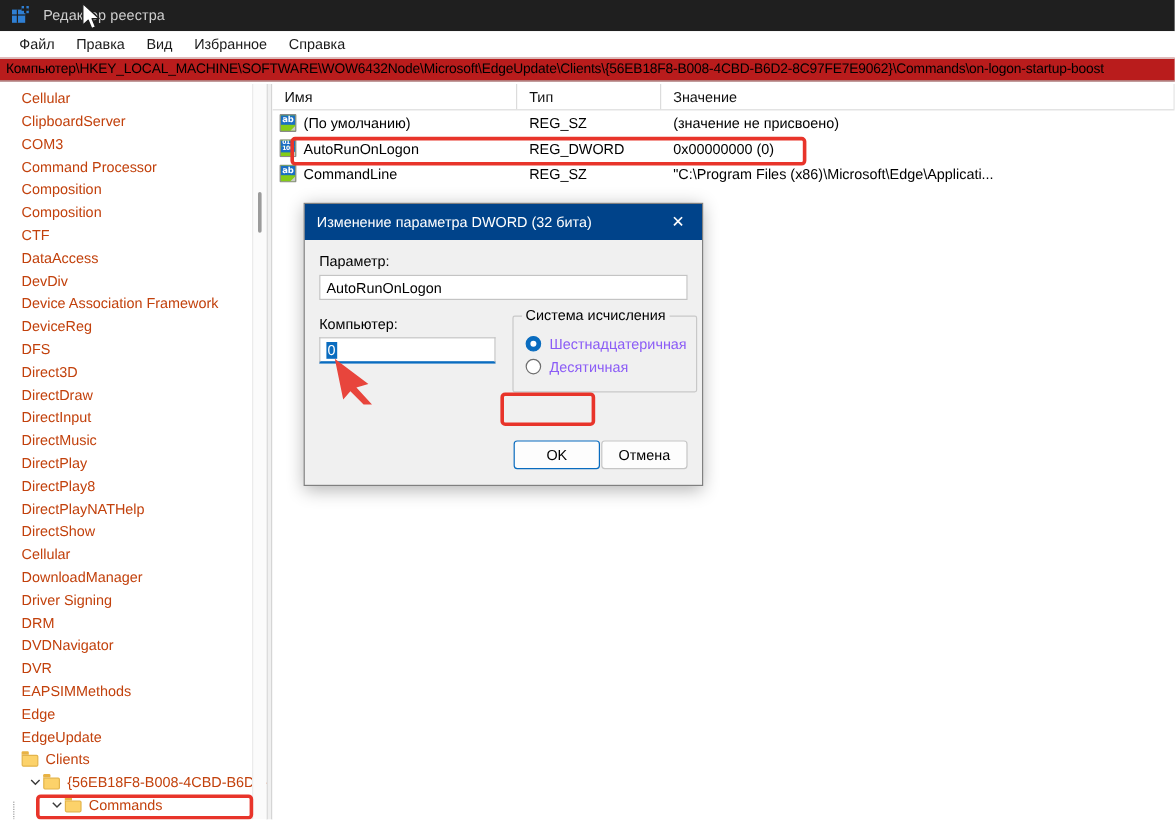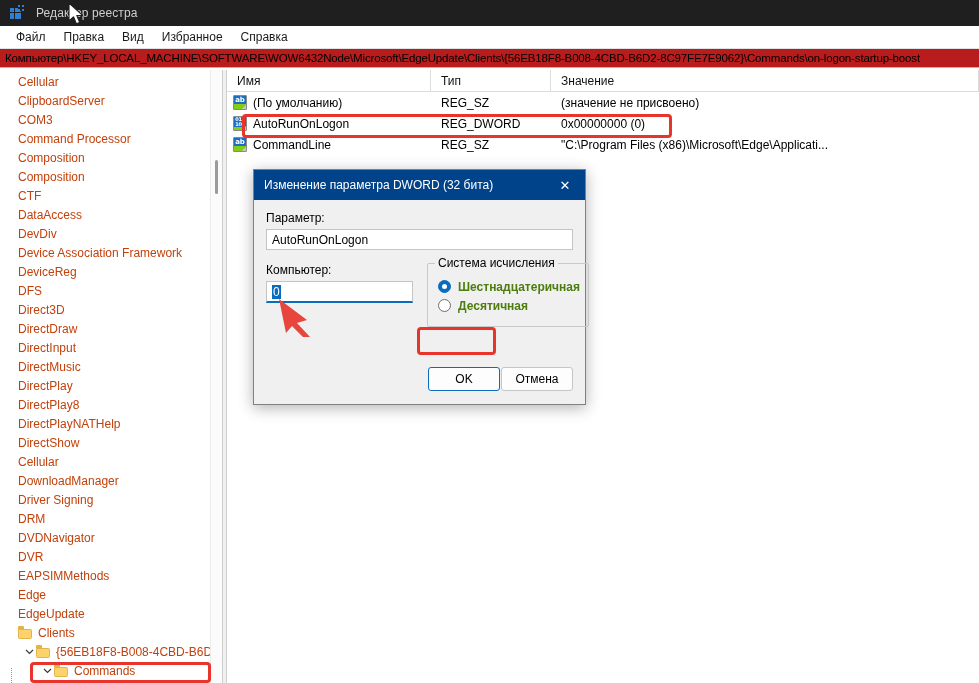--- a/index.html
+++ b/index.html
@@ -436,23 +436,22 @@
     background: #f0f0f0;
     padding: 0 3px;
     font-size: 12px;
     color: #000;
   }
   .radio-row {
     display: flex;
     align-items: center;
     height: 19px;
     font-size: 12px;
-    color: #4d7c0f;
+    color: #8b5cf6;
     cursor: default;
-    font-weight: bold;
   }
   .radio {
     width: 13px; height: 13px;
     flex: 0 0 13px;
     border-radius: 50%;
     border: 1px solid #6e6e6e;
     background: #ffffff;
     margin-right: 7px;
     position: relative;
     box-sizing: border-box;

